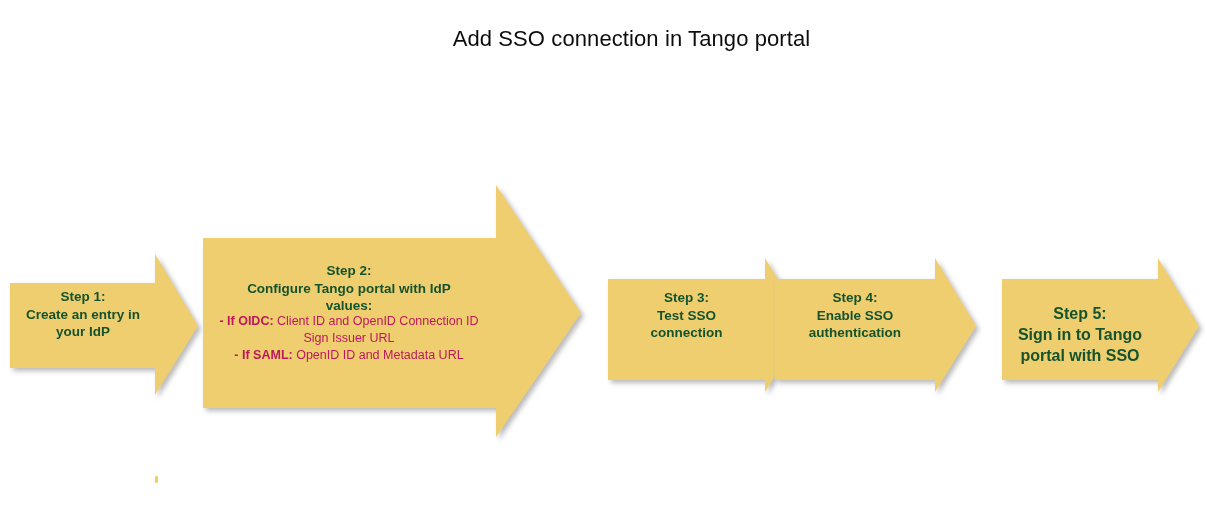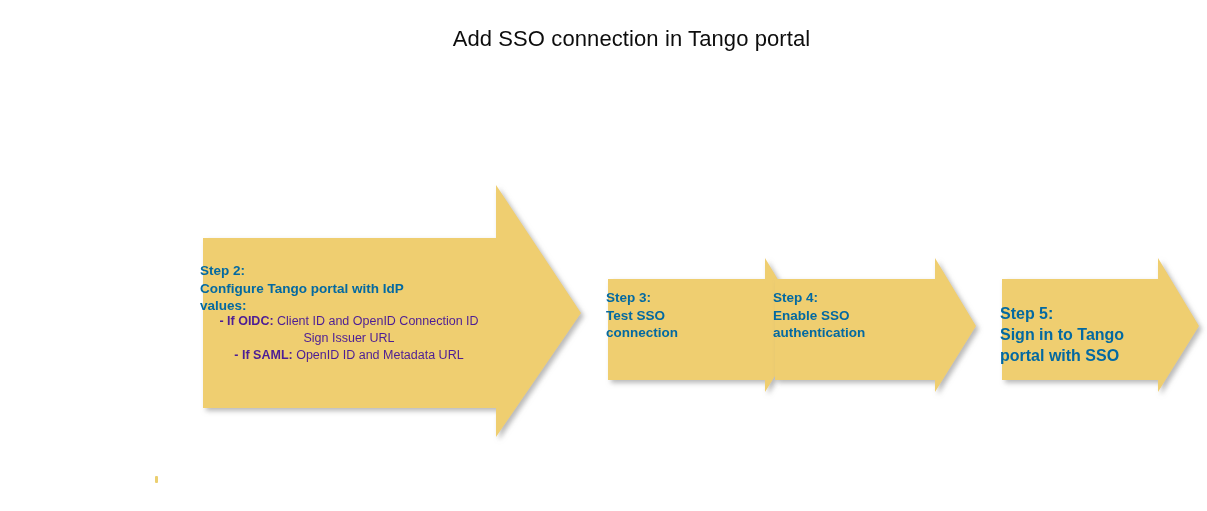--- a/index.html
+++ b/index.html
@@ -41,31 +41,31 @@
   }
   .arrow svg {
     position: absolute;
     left: 0;
     top: 0;
     display: block;
     overflow: visible;
   }
   .arrow-label {
     position: absolute;
-    text-align: left;
+    text-align: center;
     font-weight: bold;
-    color: #0369a1;
+    color: #14532d;
     line-height: 1.30;
     white-space: pre-line;
     z-index: 3;
   }
   .arrow-sublines {
     position: absolute;
     text-align: center;
-    color: #4c1d95;
+    color: #be185d;
     line-height: 1.34;
     z-index: 3;
   }
   .arrow-sublines .lead {
     font-weight: bold;
   }
   .arrow-sublines .rest {
     font-weight: 400;
   }
   .sub-line {
@@ -84,20 +84,33 @@
     border-radius: 1px;
   }
 </style>
 </head>
 <body>
 
 <div id="canvas">
 
   <div id="diagram-title">Add SSO connection in Tango portal</div>
 
+  <div class="arrow" id="arrow-1" style="left:8px; top:252px; width:200px; height:148px;">
+    <svg width="200" height="148" viewBox="0 0 200 148" aria-hidden="true">
+      <defs>
+        <filter id="sh1" x="-25%" y="-25%" width="160%" height="170%">
+          <feDropShadow dx="3" dy="3" stdDeviation="2.6" flood-color="#8f8f8f" flood-opacity="0.62"></feDropShadow>
+        </filter>
+      </defs>
+      <polygon points="2,31 147,31 147,2 190,74 147,143 147,116 2,116" fill="#EFCE70" filter="url(#sh1)"></polygon>
+    </svg>
+    <div class="arrow-label" style="left:0px; top:36px; width:150px; font-size:13.5px;">Step 1:
+Create an entry in
+your IdP</div>
+  </div>
 
   <div class="arrow" id="arrow-2" style="left:200px; top:182px; width:390px; height:260px;">
     <svg width="390" height="260" viewBox="0 0 390 260" aria-hidden="true">
       <defs>
         <filter id="sh2" x="-20%" y="-18%" width="150%" height="150%">
           <feDropShadow dx="3" dy="3" stdDeviation="2.6" flood-color="#8f8f8f" flood-opacity="0.62"></feDropShadow>
         </filter>
       </defs>
       <polygon points="3,56 296,56 296,3 381,131 296,255 296,226 3,226" fill="#EFCE70" filter="url(#sh2)"></polygon>
     </svg>

